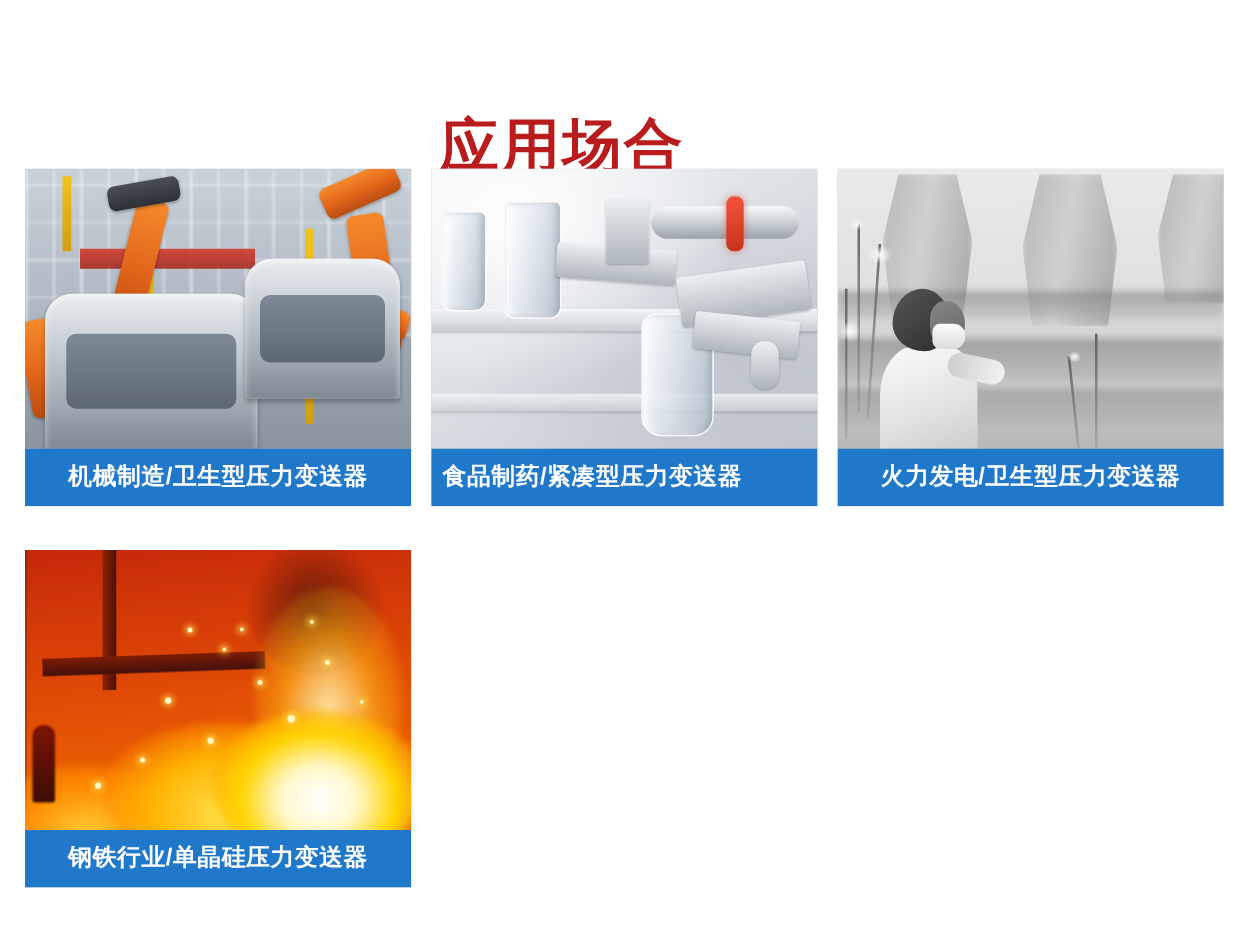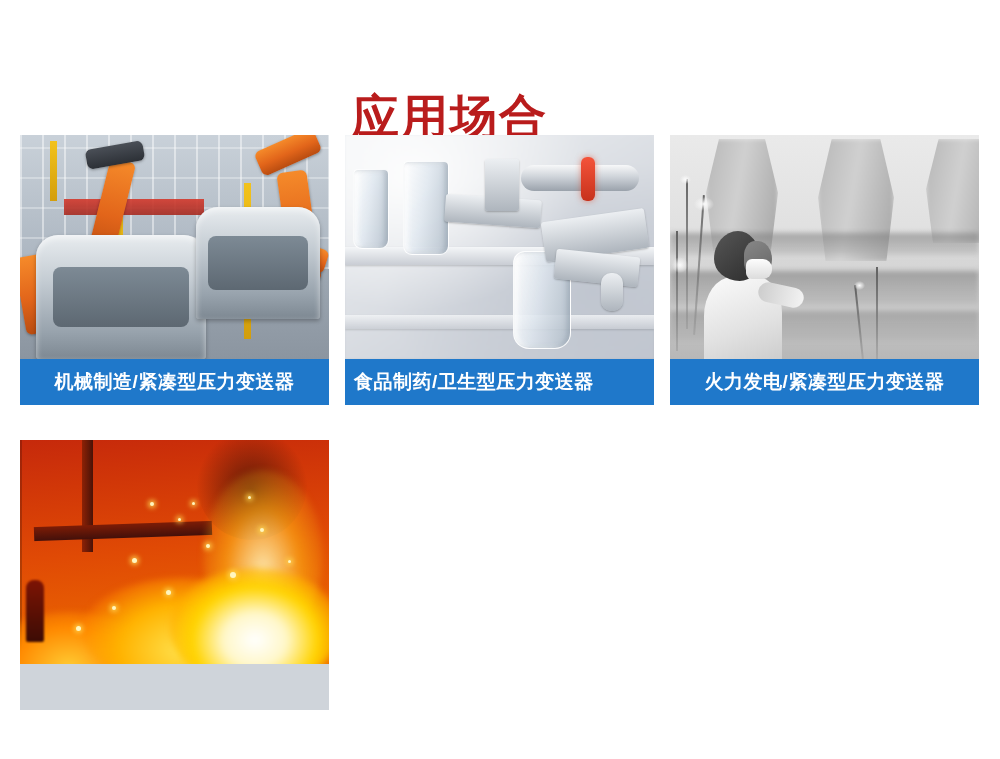--- a/index.html
+++ b/index.html
@@ -390,40 +390,40 @@
         <div class="arm" style="left:232px; top:104px; width:76px; height:24px; transform:rotate(18deg);"></div>
         <div class="arm dark" style="left:216px; top:92px; width:34px; height:22px;"></div>
         <div class="arm" style="left:0px; top:120px; width:34px; height:78px; transform:rotate(-10deg);"></div>
         <div class="car" style="left:16px; top:100px; width:170px; height:124px;">
             <div class="win"></div>
           </div>
         <div class="car" style="left:176px; top:72px; width:124px; height:112px;">
             <div class="win"></div>
           </div>
       </div>
-      <div class="caption align-center">机械制造/紧凑型压力变送器</div>
+      <div class="caption align-center">机械制造/卫生型压力变送器</div>
     </div>
 
     <div class="tile">
       <div class="photo ph-pharma">
         <div class="blurback"></div>
         <div class="steel-rod" style="left:176px; top:30px; width:118px;"></div>
         <div class="red-ring" style="left:236px; top:22px;"></div>
         <div class="rail" style="top:112px;"></div>
         <div class="rail" style="top:180px; height:14px; opacity:.8;"></div>
         <div class="vial" style="left:8px;   top:34px;  width:34px; height:78px;"></div>
         <div class="vial" style="left:58px;  top:26px;  width:44px; height:92px;"></div>
         <div class="vial" style="left:168px; top:116px; width:56px; height:96px; border-radius:12px 12px 16px 16px;"></div>
         <div class="gripper" style="left:100px; top:62px; width:96px; height:28px; transform:rotate(4deg);"></div>
         <div class="gripper" style="left:140px; top:24px; width:34px; height:52px;"></div>
         <div class="gripper" style="left:198px; top:80px; width:104px; height:40px; transform:rotate(-8deg);"></div>
         <div class="gripper" style="left:210px; top:118px; width:84px; height:30px; transform:rotate(6deg);"></div>
         <div class="gripper" style="left:256px; top:138px; width:22px; height:38px; border-radius:10px;"></div>
       </div>
-      <div class="caption align-left">食品制药/卫生型压力变送器</div>
+      <div class="caption align-left">食品制药/紧凑型压力变送器</div>
     </div>
 
     <div class="tile">
       <div class="photo ph-bw">
         <div class="ct c1"></div>
         <div class="ct c2"></div>
         <div class="ct c3"></div>
         <div class="plantband" style="top:98px; height:22px;"></div>
         <div class="plantband" style="top:136px; height:34px;"></div>
         <div class="plantband" style="top:176px; height:30px; opacity:.7;"></div>
@@ -435,21 +435,21 @@
         <div class="bloom" style="left:10px; top:40px;"></div>
         <div class="bloom" style="left:24px; top:62px; width:20px; height:14px;"></div>
         <div class="bloom" style="left:2px;  top:122px; width:16px; height:16px;"></div>
         <div class="bloom" style="left:184px; top:146px;"></div>
         <div class="child-body"></div>
         <div class="child-head"></div>
         <div class="child-face"></div>
         <div class="mask"></div>
         <div class="arm-bw"></div>
       </div>
-      <div class="caption align-center">火力发电/紧凑型压力变送器</div>
+      <div class="caption align-center">火力发电/卫生型压力变送器</div>
     </div>
 
     <div class="tile">
       <div class="photo ph-fire">
         <div class="wall"></div>
         <div class="beam2"></div>
         <div class="beam"></div>
         <div class="dark-smoke"></div>
         <div class="blaze up"></div>
         <div class="blaze left"></div>
@@ -462,16 +462,17 @@
         <div class="spark" style="left:186px; top:104px; width:4px; height:4px;"></div>
         <div class="spark" style="left:210px; top:132px; width:6px; height:6px;"></div>
         <div class="spark" style="left:146px; top:150px; width:5px; height:5px;"></div>
         <div class="spark" style="left:240px; top:88px;  width:4px; height:4px;"></div>
         <div class="spark" style="left:92px;  top:166px; width:4px; height:4px;"></div>
         <div class="spark" style="left:268px; top:120px; width:3px; height:3px;"></div>
         <div class="spark" style="left:172px; top:62px;  width:3px; height:3px;"></div>
         <div class="spark" style="left:56px;  top:186px; width:5px; height:5px;"></div>
         <div class="spark" style="left:228px; top:56px;  width:3px; height:3px;"></div>
       </div>
+      <div class="caption align-center">钢铁行业/单晶硅压力变送器</div>
     </div>
 
   </div>
 </div>
 
 </body></html>

